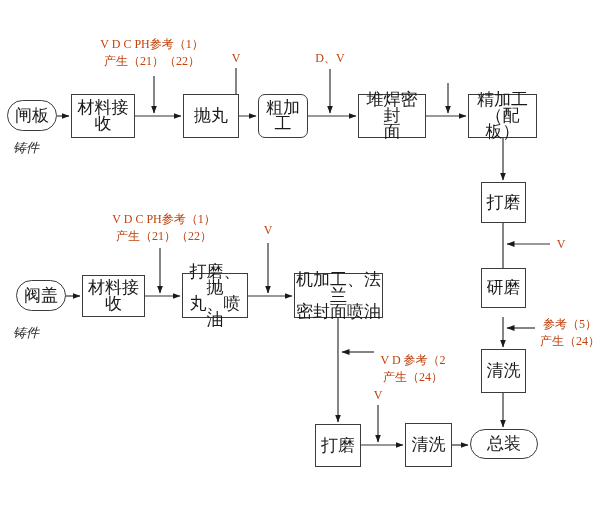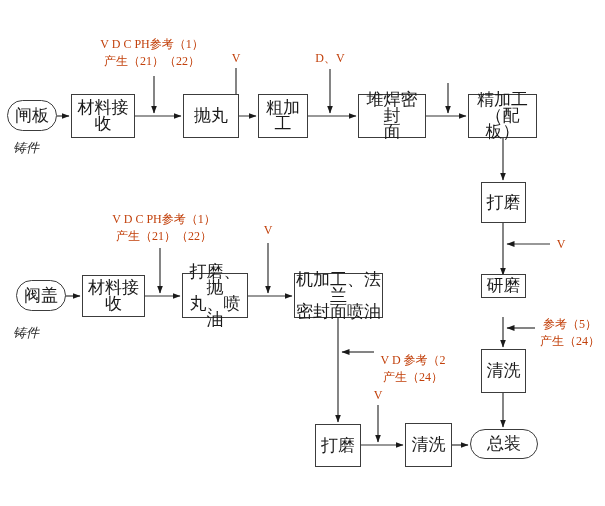--- a/index.html
+++ b/index.html
@@ -65,33 +65,33 @@
       <line x1="535" y1="328" x2="507" y2="328" marker-end="url(#ah)"></line>
       <line x1="374" y1="352" x2="342" y2="352" marker-end="url(#ah)"></line>
     </g>
   </svg>
 
   <div class="node oval" style="left:7px; top:100px; width:50px; height:31px;">闸板</div>
   <div class="caption" style="left:13px; top:139px;">铸件</div>
 
   <div class="node" style="left:71px; top:94px; width:64px; height:44px;">材料接收</div>
   <div class="node" style="left:183px; top:94px; width:56px; height:44px;">抛丸</div>
-  <div class="node" style="left:258px; top:94px; width:50px; height:44px;">粗加工</div>
+  <div class="node" style="left:258px; top:94px; width:50px; height:44px;border-radius:7px;">粗加工</div>
   <div class="node" style="left:358px; top:94px; width:68px; height:44px;">堆焊密封
 面</div>
   <div class="node" style="left:468px; top:94px; width:69px; height:44px;">精加工
 （配板）</div>
 
   <div class="note" style="left:86px; top:36px; width:132px;">V D C PH参考（1）
 产生（21）（22）</div>
   <div class="note" style="left:227px; top:50px; width:18px;">V</div>
   <div class="note" style="left:310px; top:50px; width:40px;">D、V</div>
 
   <div class="node" style="left:481px; top:182px; width:45px; height:41px;">打磨</div>
-  <div class="node" style="left:481px; top:274px; width:45px; height:24px;">研磨</div>
+  <div class="node" style="left:481px; top:268px; width:45px; height:40px;">研磨</div>
   <div class="node" style="left:481px; top:349px; width:45px; height:44px;">清洗</div>
   <div class="node oval" style="left:470px; top:429px; width:68px; height:30px;">总装</div>
 
   <div class="note" style="left:552px; top:236px; width:18px;">V</div>
   <div class="note" style="left:534px; top:316px; width:72px;">参考（5）
 产生（24）</div>
 
   <div class="node oval" style="left:16px; top:280px; width:50px; height:31px;">阀盖</div>
   <div class="caption" style="left:13px; top:324px;">铸件</div>
 

